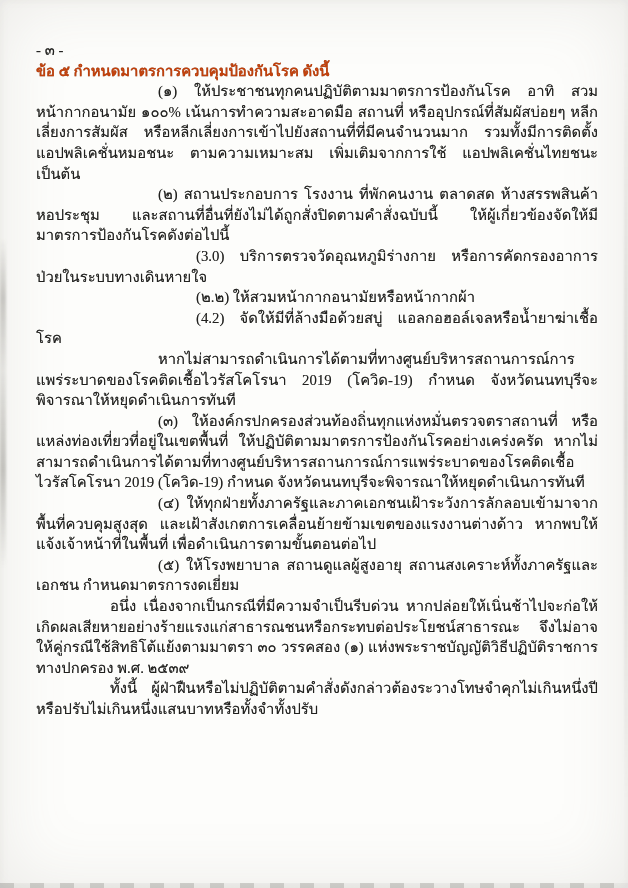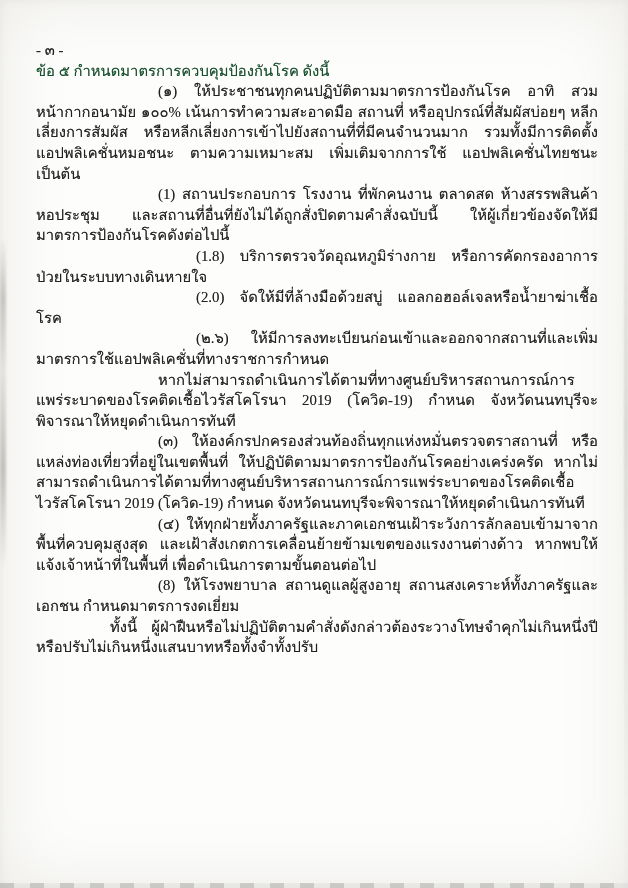--- a/index.html
+++ b/index.html
@@ -13,21 +13,21 @@
     overflow:hidden;
   }
   .content{
     position:relative;
     padding:40px 30px 0 36px;
     font-size:14.8px;
     line-height:20.6px;
     text-shadow:0 0 0.5px rgba(30,30,28,0.45);
   }
   .page-number{text-align:center;margin:0 0 0 0;}
-  .heading{font-weight:normal;margin:0 0 0 96px;color:#14532d;}
+  .heading{font-weight:bold;margin:0 0 0 96px;color:#c2410c;}
   p.body-par{
     margin:0;
     text-align:justify;
     overflow-wrap:break-word;
   }
   .ind-a{text-indent:122px;}
   .ind-b{text-indent:160px;}
   .ind-c{text-indent:74px;}
   
   .scan-edge-left{
@@ -52,24 +52,25 @@
 <div class="page">
   <div class="scan-edge-left"></div>
   <div class="scan-edge-right"></div>
   <div class="scan-edge-bottom"></div>
 
   <div class="content">
     <p class="page-number body-par">- ๓ -</p>
     <p class="heading body-par">ข้อ ๕ กำหนดมาตรการควบคุมป้องกันโรค ดังนี้</p>
 
     <p class="body-par ind-a">(๑) ให้ประชาชนทุกคนปฏิบัติตามมาตรการป้องกันโรค อาทิ สวมหน้ากากอนามัย ๑๐๐% เน้นการทำความสะอาดมือ สถานที่ หรืออุปกรณ์ที่สัมผัสบ่อยๆ หลีกเลี่ยงการสัมผัส หรือหลีกเลี่ยงการเข้าไปยังสถานที่ที่มีคนจำนวนมาก รวมทั้งมีการติดตั้ง แอปพลิเคชั่นหมอชนะ ตามความเหมาะสม เพิ่มเติมจากการใช้ แอปพลิเคชั่นไทยชนะ เป็นต้น</p>
-    <p class="body-par ind-a">(1) สถานประกอบการ โรงงาน ที่พักคนงาน ตลาดสด ห้างสรรพสินค้า หอประชุม และสถานที่อื่นที่ยังไม่ได้ถูกสั่งปิดตามคำสั่งฉบับนี้ ให้ผู้เกี่ยวข้องจัดให้มีมาตรการป้องกันโรคดังต่อไปนี้</p>
-    <p class="body-par ind-b">(1.8) บริการตรวจวัดอุณหภูมิร่างกาย หรือการคัดกรองอาการป่วยในระบบทางเดินหายใจ</p>
-    <p class="body-par ind-b">(2.0) จัดให้มีที่ล้างมือด้วยสบู่ แอลกอฮอล์เจลหรือน้ำยาฆ่าเชื้อโรค</p>
-    <p class="body-par ind-b">(๒.๖) ให้มีการลงทะเบียนก่อนเข้าและออกจากสถานที่และเพิ่มมาตรการใช้แอปพลิเคชั่นที่ทางราชการกำหนด</p>
+    <p class="body-par ind-a">(๒) สถานประกอบการ โรงงาน ที่พักคนงาน ตลาดสด ห้างสรรพสินค้า หอประชุม และสถานที่อื่นที่ยังไม่ได้ถูกสั่งปิดตามคำสั่งฉบับนี้ ให้ผู้เกี่ยวข้องจัดให้มีมาตรการป้องกันโรคดังต่อไปนี้</p>
+    <p class="body-par ind-b">(3.0) บริการตรวจวัดอุณหภูมิร่างกาย หรือการคัดกรองอาการป่วยในระบบทางเดินหายใจ</p>
+    <p class="body-par ind-b">(๒.๒) ให้สวมหน้ากากอนามัยหรือหน้ากากผ้า</p>
+    <p class="body-par ind-b">(4.2) จัดให้มีที่ล้างมือด้วยสบู่ แอลกอฮอล์เจลหรือน้ำยาฆ่าเชื้อโรค</p>
     <p class="body-par ind-a">หากไม่สามารถดำเนินการได้ตามที่ทางศูนย์บริหารสถานการณ์การแพร่ระบาดของโรคติดเชื้อไวรัสโคโรนา 2019 (โควิด-19) กำหนด จังหวัดนนทบุรีจะพิจารณาให้หยุดดำเนินการทันที</p>
     <p class="body-par ind-a">(๓) ให้องค์กรปกครองส่วนท้องถิ่นทุกแห่งหมั่นตรวจตราสถานที่ หรือแหล่งท่องเที่ยวที่อยู่ในเขตพื้นที่ ให้ปฏิบัติตามมาตรการป้องกันโรคอย่างเคร่งครัด หากไม่สามารถดำเนินการได้ตามที่ทางศูนย์บริหารสถานการณ์การแพร่ระบาดของโรคติดเชื้อไวรัสโคโรนา 2019 (โควิด-19) กำหนด จังหวัดนนทบุรีจะพิจารณาให้หยุดดำเนินการทันที</p>
     <p class="body-par ind-a">(๔) ให้ทุกฝ่ายทั้งภาครัฐและภาคเอกชนเฝ้าระวังการลักลอบเข้ามาจากพื้นที่ควบคุมสูงสุด และเฝ้าสังเกตการเคลื่อนย้ายข้ามเขตของแรงงานต่างด้าว หากพบให้แจ้งเจ้าหน้าที่ในพื้นที่ เพื่อดำเนินการตามขั้นตอนต่อไป</p>
-    <p class="body-par ind-a">(8) ให้โรงพยาบาล สถานดูแลผู้สูงอายุ สถานสงเคราะห์ทั้งภาครัฐและเอกชน กำหนดมาตรการงดเยี่ยม</p>
+    <p class="body-par ind-a">(๕) ให้โรงพยาบาล สถานดูแลผู้สูงอายุ สถานสงเคราะห์ทั้งภาครัฐและเอกชน กำหนดมาตรการงดเยี่ยม</p>
+    <p class="body-par ind-c">อนึ่ง เนื่องจากเป็นกรณีที่มีความจำเป็นรีบด่วน หากปล่อยให้เนิ่นช้าไปจะก่อให้เกิดผลเสียหายอย่างร้ายแรงแก่สาธารณชนหรือกระทบต่อประโยชน์สาธารณะ จึงไม่อาจให้คู่กรณีใช้สิทธิโต้แย้งตามมาตรา ๓๐ วรรคสอง (๑) แห่งพระราชบัญญัติวิธีปฏิบัติราชการทางปกครอง พ.ศ. ๒๕๓๙</p>
     <p class="body-par ind-c">ทั้งนี้ ผู้ฝ่าฝืนหรือไม่ปฏิบัติตามคำสั่งดังกล่าวต้องระวางโทษจำคุกไม่เกินหนึ่งปีหรือปรับไม่เกินหนึ่งแสนบาทหรือทั้งจำทั้งปรับ</p>
 
   </div>
 </div>
 
 </body></html>

